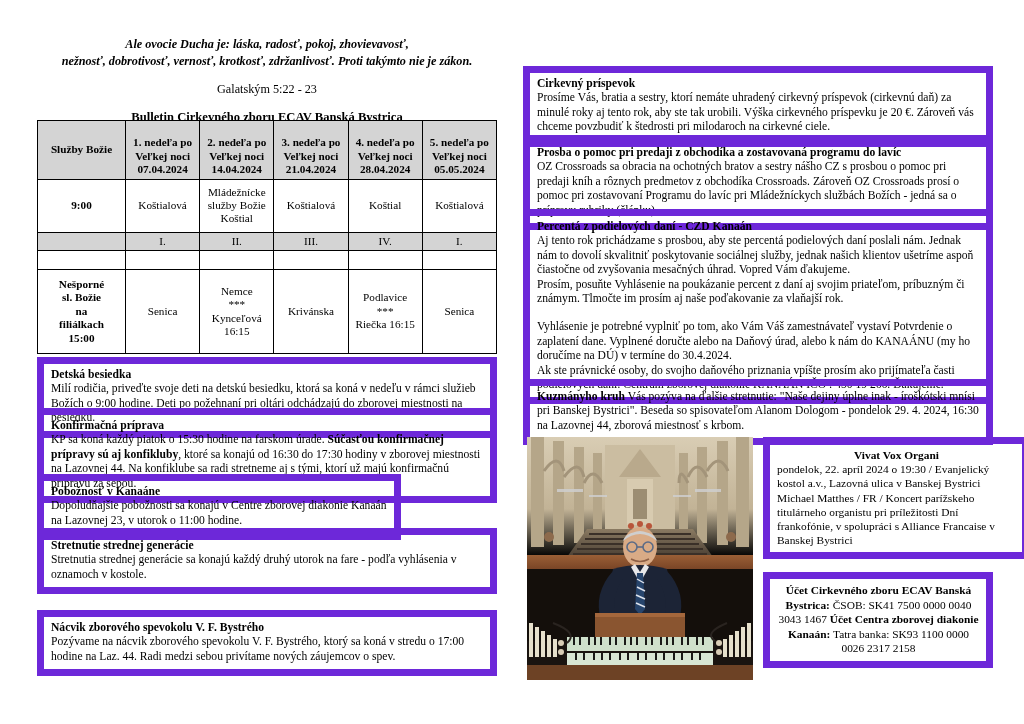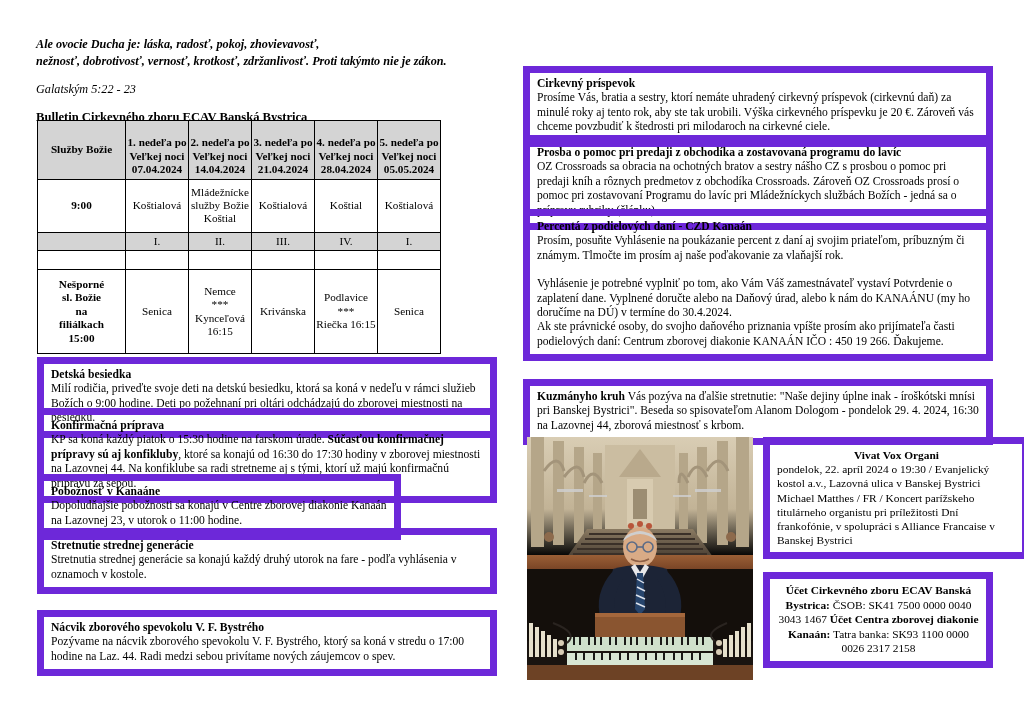--- a/index.html
+++ b/index.html
@@ -19,44 +19,44 @@
     position: absolute;
     inset: 0;
   }
 
   
   .header {
     position: absolute;
     left: 36px;
     top: 36px;
     width: 462px;
+    text-align: center;
   }
   .verse {
     font-style: italic;
     font-size: 12.2px;
     line-height: 16.5px;
     font-weight: bold;
   }
   .verse-ref {
-    font-style: italic;
     font-size: 12.2px;
     margin-top: 13px;
   }
   .bulletin-title {
     font-weight: bold;
     font-size: 12.6px;
     margin-top: 13px;
   }
 
   
   .schedule {
     position: absolute;
     left: 37px;
     top: 120px;
-    width: 404px;
+    width: 460px;
     border-collapse: collapse;
     table-layout: fixed;
     border-radius: 25px;
   }
   .schedule td {
     border: 1px solid #000;
     text-align: center;
     vertical-align: middle;
     font-size: 11.2px;
     line-height: 13.4px;
@@ -214,20 +214,21 @@
     <span>Prosíme Vás, bratia a sestry, ktorí nemáte uhradený cirkevný príspevok (cirkevnú daň) za minulé roky aj tento rok, aby ste tak urobili. Výška cirkevného príspevku je 20 €. Zároveň vás chceme povzbudiť k štedrosti pri milodaroch na cirkevné ciele.</span>
   </div>
 
   <div class="box" id="box-prosba">
     <span class="bt">Prosba o pomoc pri predaji z obchodíka a zostavovaná programu do lavíc</span>
     <span>OZ Crossroads sa obracia na ochotných bratov a sestry nášho CZ s prosbou o pomoc pri predaji kníh a rôznych predmetov z obchodíka Crossroads. Zároveň OZ Crossroads prosí o pomoc pri zostavovaní Programu do lavíc pri Mládežníckych službách Božích - jedná sa o prípravu rubriky (článku).</span>
   </div>
 
   <div class="box" id="box-percenta">
     <span class="bt">Percentá z podielových daní - CZD Kanaán</span>
+    <p>Aj tento rok prichádzame s prosbou, aby ste percentá podielových daní poslali nám. Jednak  nám to dovolí skvalitniť poskytovanie sociálnej služby,  jednak našich klientov ušetríme aspoň čiastočne od zvyšovania mesačných úhrad. Vopred Vám ďakujeme.</p>
     <p>Prosím, posuňte Vyhlásenie na poukázanie percent z daní aj svojim priateľom, príbuzným či známym. Tlmočte im prosím aj naše poďakovanie za vlaňajší rok.</p>
     <p style="height:14px">&nbsp;</p>
     <p>Vyhlásenie je potrebné vyplniť po tom, ako Vám Váš zamestnávateľ vystaví  Potvrdenie o zaplatení dane.  Vyplnené doručte alebo na Daňový úrad, alebo k nám do KANAÁNU (my ho doručíme na DÚ) v termíne do 30.4.2024.</p>
     <p>Ak ste právnické osoby, do svojho daňového priznania vpíšte  prosím ako prijímateľa časti podielových daní: Centrum zborovej diakonie KANAÁN  IČO : 450 19 266.   Ďakujeme.</p>
   </div>
 
   <div class="box" id="box-kuzmany">
     <b>Kuzmányho kruh</b><span> Vás pozýva na ďalšie stretnutie: "Naše dejiny úplne inak - íroškótski mnísi pri Banskej Bystrici".  Beseda so spisovateľom Alanom Dologom - pondelok 29. 4. 2024, 16:30 na Lazovnej 44, zborová miestnosť s krbom.</span>
   </div>
 

